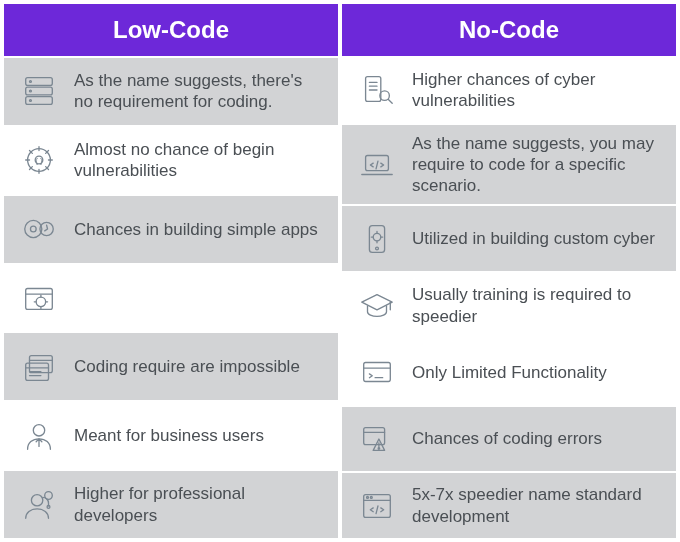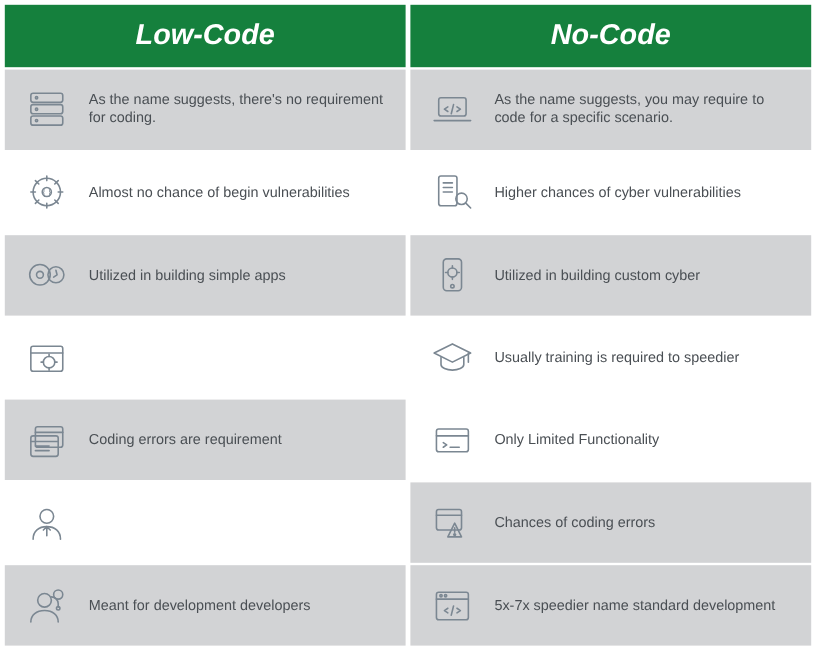--- a/index.html
+++ b/index.html
@@ -16,27 +16,26 @@
     height: 100%;
     gap: 4px;
   }
   .col {
     flex: 1;
     display: flex;
     flex-direction: column;
     gap: 2px;
   }
   .header {
-    background: #15803d;
+    background: #6d28d9;
     color: #fff;
     font-weight: bold;
     font-size: 24px;
     text-align: center;
     padding: 12px 0;
-    font-style: italic;
   }
   .row {
     display: flex;
     align-items: center;
     flex: 1;
     gap: 14px;
     padding: 8px 14px;
   }
   .row.alt { background: #d2d3d5; }
   .row.plain { background: #fff; }
@@ -45,21 +44,21 @@
     height: 42px;
     flex: 0 0 42px;
     display: flex;
     align-items: center;
     justify-content: center;
     color: #7b8792;
   }
   .icon svg { width: 38px; height: 38px; stroke: #7b8792; fill: none; stroke-width: 1.4; stroke-linecap: round; stroke-linejoin: round; }
   .text {
     color: #4a4f54;
-    font-size: 12px;
+    font-size: 17px;
     line-height: 1.25;
   }
 </style>
 </head>
 <body>
 
 <div class="table">
 
   <div class="col">
     <div class="header">Low-Code</div>
@@ -92,21 +91,21 @@
 
     <div class="row alt">
       <div class="icon">
         <svg viewBox="0 0 40 40">
             <circle cx="14" cy="20" r="9"></circle>
             <circle cx="14" cy="20" r="3"></circle>
             <circle cx="28" cy="20" r="7"></circle>
             <path d="M28 16l1 4-3 2"></path>
           </svg>
       </div>
-      <div class="text">Utilized in building simple apps</div>
+      <div class="text">Chances in building simple apps</div>
     </div>
 
     <div class="row plain">
       <div class="icon">
         <svg viewBox="0 0 40 40">
             <rect x="6" y="10" width="28" height="22" rx="2"></rect>
             <path d="M6 16h28"></path>
             <circle cx="22" cy="24" r="5"></circle>
             <path d="M22 17v2M22 29v2M15 24h2M27 24h2"></path>
           </svg>
@@ -115,70 +114,71 @@
 
     <div class="row alt">
       <div class="icon">
         <svg viewBox="0 0 40 40">
             <rect x="10" y="8" width="24" height="18" rx="2"></rect>
             <path d="M10 13h24"></path>
             <rect x="6" y="16" width="24" height="18" rx="2"></rect>
             <path d="M6 21h24M10 25h12M10 29h12"></path>
           </svg>
       </div>
-      <div class="text">Coding errors are requirement</div>
+      <div class="text">Coding require are impossible</div>
     </div>
 
     <div class="row plain">
       <div class="icon">
         <svg viewBox="0 0 40 40">
             <circle cx="20" cy="14" r="6"></circle>
             <path d="M8 34c0-7 5-11 12-11s12 4 12 11"></path>
             <path d="M20 23v8M17 26l3-3 3 3"></path>
           </svg>
       </div>
+      <div class="text">Meant for business users</div>
     </div>
 
     <div class="row alt">
       <div class="icon">
         <svg viewBox="0 0 40 40">
             <circle cx="18" cy="15" r="6"></circle>
             <path d="M6 34c0-6 5-10 12-10s12 4 12 10"></path>
             <path d="M24 12a6 6 0 0 1 6 6v3"></path>
             <circle cx="30" cy="22" r="1.5"></circle>
             <circle cx="30" cy="10" r="4"></circle>
           </svg>
       </div>
-      <div class="text">Meant for development developers</div>
+      <div class="text">Higher for professional developers</div>
     </div>
   </div>
 
   <div class="col">
     <div class="header">No-Code</div>
-
-    <div class="row alt">
-      <div class="icon">
-        <svg viewBox="0 0 40 40">
-            <rect x="8" y="10" width="24" height="16" rx="2"></rect>
-            <path d="M4 30h32M16 18l-3 2 3 2M24 18l3 2-3 2M21 16l-2 8"></path>
-          </svg>
-      </div>
-      <div class="text">As the name suggests, you may require to code for a specific scenario.</div>
-    </div>
 
     <div class="row plain">
       <div class="icon">
         <svg viewBox="0 0 40 40">
             <rect x="8" y="6" width="16" height="26" rx="2"></rect>
             <path d="M12 12h8M12 16h8M12 20h8"></path>
             <circle cx="28" cy="26" r="5"></circle>
             <path d="M32 30l4 4"></path>
           </svg>
       </div>
       <div class="text">Higher chances of cyber vulnerabilities</div>
+    </div>
+
+    <div class="row alt">
+      <div class="icon">
+        <svg viewBox="0 0 40 40">
+            <rect x="8" y="10" width="24" height="16" rx="2"></rect>
+            <path d="M4 30h32M16 18l-3 2 3 2M24 18l3 2-3 2M21 16l-2 8"></path>
+          </svg>
+      </div>
+      <div class="text">As the name suggests, you may require to code for a specific scenario.</div>
     </div>
 
     <div class="row alt">
       <div class="icon">
         <svg viewBox="0 0 40 40">
             <rect x="12" y="6" width="16" height="28" rx="3"></rect>
             <circle cx="20" cy="30" r="1.5"></circle>
             <circle cx="20" cy="18" r="4"></circle>
             <path d="M20 12v2M20 22v2M14 18h2M24 18h2"></path>
           </svg>

